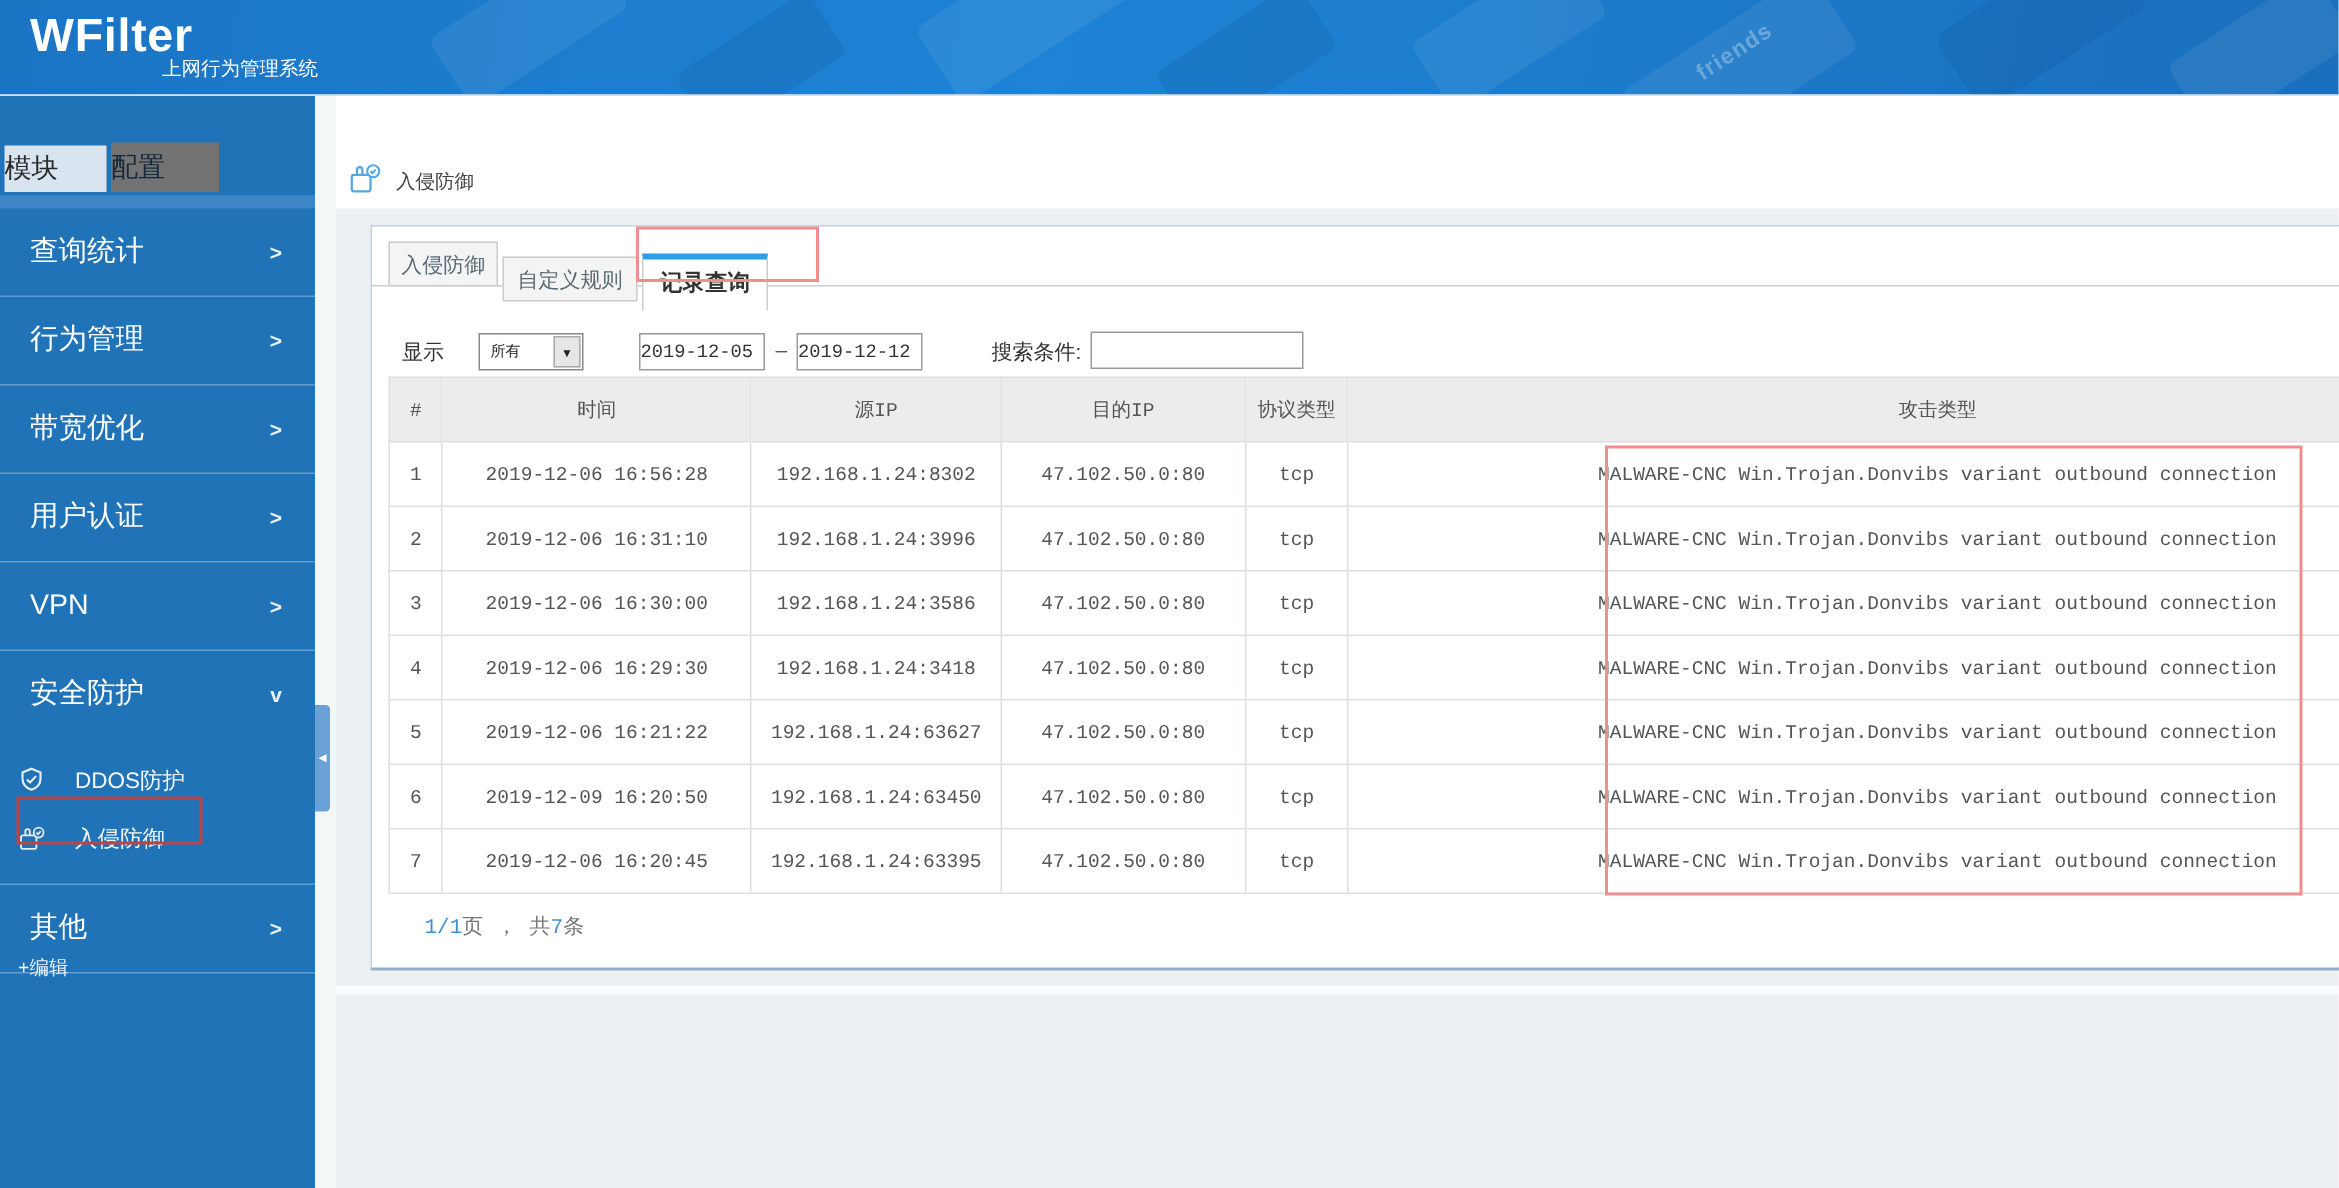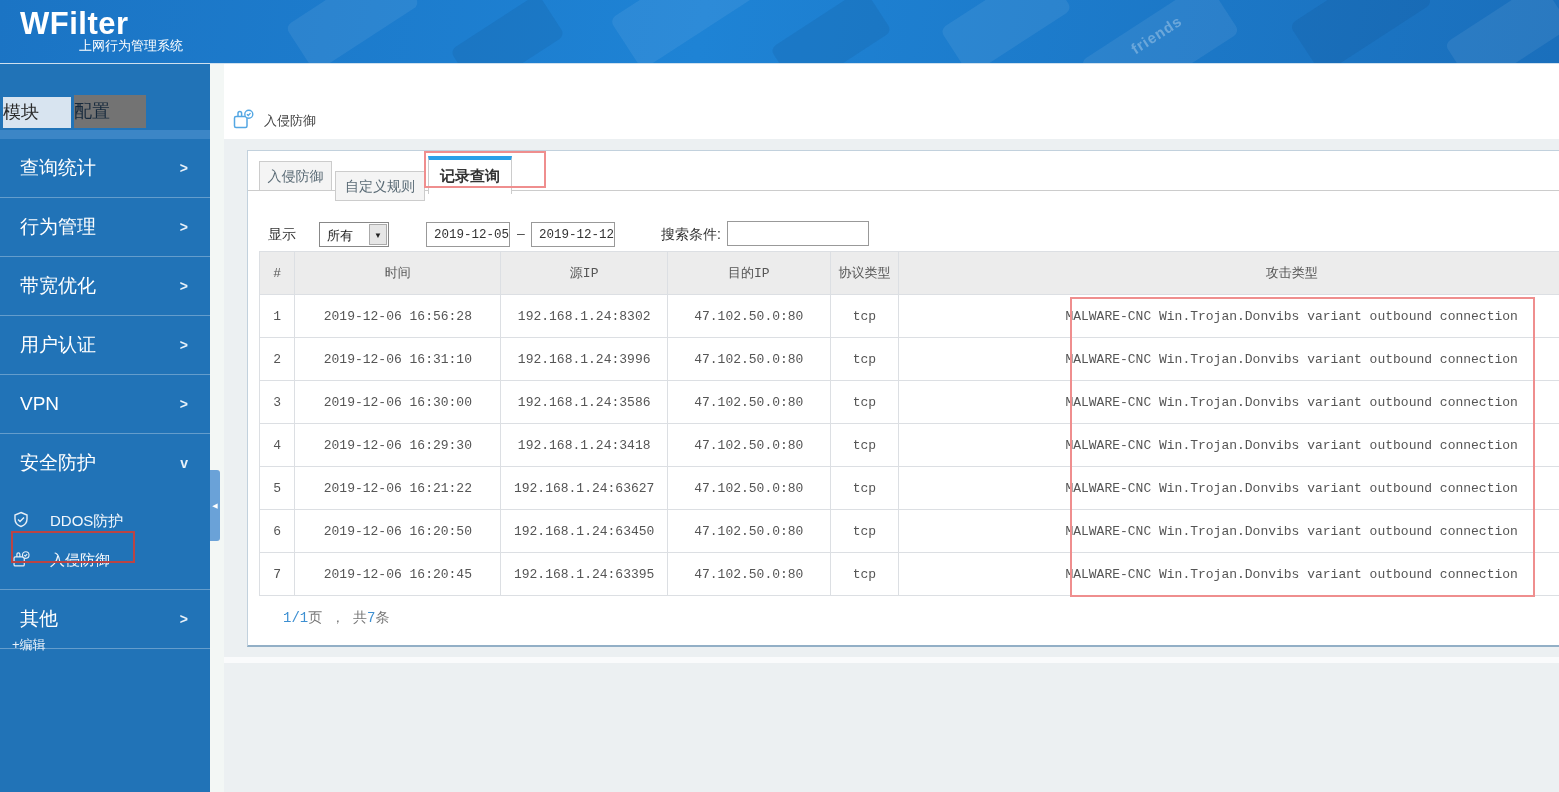--- a/index.html
+++ b/index.html
@@ -11,21 +11,21 @@
   #banner { position:absolute; left:0; top:0; width:1559px; height:64px;
     background:linear-gradient(100deg,#1b74c4 0%,#1e83d5 45%,#1a6fbc 100%);
     overflow:hidden; border-bottom:1px solid #cfe0ee; z-index:3; }
   .key { position:absolute; border-radius:7px; background:rgba(255,255,255,0.07);
     transform:rotate(-33deg); }
   .key.dark { background:rgba(10,45,95,0.10); }
   #key-word { position:absolute; left:1128px; top:26px; transform:rotate(-33deg);
     color:rgba(255,255,255,0.30); font-weight:bold; font-size:15px; letter-spacing:1px; }
   #logo { position:absolute; left:20px; top:6px; color:#fff; font-size:31px;
     font-weight:bold; letter-spacing:0.5px; }
-  #logo-sub { position:absolute; left:79px; top:37px; color:#fff; font-size:13px;text-align:right; }
+  #logo-sub { position:absolute; left:108px; top:37px; color:#fff; font-size:13px;text-align:right; }
 
   
   #sidebar { position:absolute; left:0; top:64px; width:210px; height:728px;
     background:#2173b7; z-index:2; }
   .side-tab { position:absolute; font-size:18px; color:#2b2b2b;
     cursor:pointer; }
   #side-tab-modules { left:3px; top:33px; width:68px; height:31px; line-height:31px;
     background:#d8e4f0; }
   #side-tab-config  { left:74px; top:31px; width:72px; height:33px; line-height:33px;
     background:#737373; color:#16293c; }
@@ -62,31 +62,31 @@
 
   
   #panel { position:absolute; left:247px; top:150px; width:1437px; height:497px;
     background:#fff; border:1px solid #c2d1dd; border-bottom:2px solid #92afc6; }
   #tabstrip-line { position:absolute; left:0; top:39px; width:100%; height:1px;
     background:#ccc; }
   .ptab { position:absolute; text-align:center; font-size:14px; color:#5a6b76;
     background:#f4f4f4; border:1px solid #ccc; cursor:pointer; z-index:1; }
   #ptab-0 { left:11px;  top:10px; width:73px; height:30px; line-height:28px; }
   #ptab-1 { left:87px;  top:20px; width:90px; height:30px; line-height:28px; }
-  #ptab-2 { left:180px; top:5px;  width:84px; height:38px; line-height:32px;
+  #ptab-2 { left:180px; top:18px;  width:84px; height:38px; line-height:32px;
     background:#fff; border-top:4px solid #2aa0e8; border-bottom:none;
     font-weight:bold; font-size:15px; color:#333; z-index:2; }
 
   .flabel { position:absolute; font-size:14px; color:#333; }
   .finput { position:absolute; height:25px; border:1px solid #999; background:#fff;
     font-family:"Liberation Mono","DejaVu Sans Mono",monospace; font-size:12.5px;
-    color:#333; text-align:right; }
+    color:#333; text-align:left; }
   #f-select { position:absolute; left:71px; top:71px; width:70px; height:25px;
     border:1px solid #888; background:#fff; cursor:pointer; }
-  #f-select .sel-text { position:absolute; left:7px; top:4px; font-size:13px; color:#222; }
+  #f-select .sel-text { position:absolute; left:7px; top:4px; font-size:10px; color:#222; }
   #f-select .sel-btn { position:absolute; right:1px; top:1px; width:18px; height:21px;
     background:#e6e6e6; border:1px solid #aaa; font-size:8px; line-height:21px;
     text-align:center; color:#222; }
   #f-dash { position:absolute; left:269px; top:74px; font-size:14px; color:#555; }
 
   
   #log-table { position:absolute; left:11px; top:100px; border-collapse:collapse;
     table-layout:fixed; width:1426px;
     font-family:"Liberation Mono","DejaVu Sans Mono",monospace; font-size:13px;
     color:#555; }
@@ -259,21 +259,21 @@
         <tr>
           <td class="col0">5</td>
           <td class="col1">2019-12-06 16:21:22</td>
           <td class="col2">192.168.1.24:63627</td>
           <td class="col3">47.102.50.0:80</td>
           <td class="col4">tcp</td>
           <td class="col5">MALWARE-CNC Win.Trojan.Donvibs variant outbound connection</td>
         </tr>
         <tr>
           <td class="col0">6</td>
-          <td class="col1">2019-12-06 16:20:50</td>
+          <td class="col1">2019-12-09 16:20:50</td>
           <td class="col2">192.168.1.24:63450</td>
           <td class="col3">47.102.50.0:80</td>
           <td class="col4">tcp</td>
           <td class="col5">MALWARE-CNC Win.Trojan.Donvibs variant outbound connection</td>
         </tr>
         <tr>
           <td class="col0">7</td>
           <td class="col1">2019-12-06 16:20:45</td>
           <td class="col2">192.168.1.24:63395</td>
           <td class="col3">47.102.50.0:80</td>

